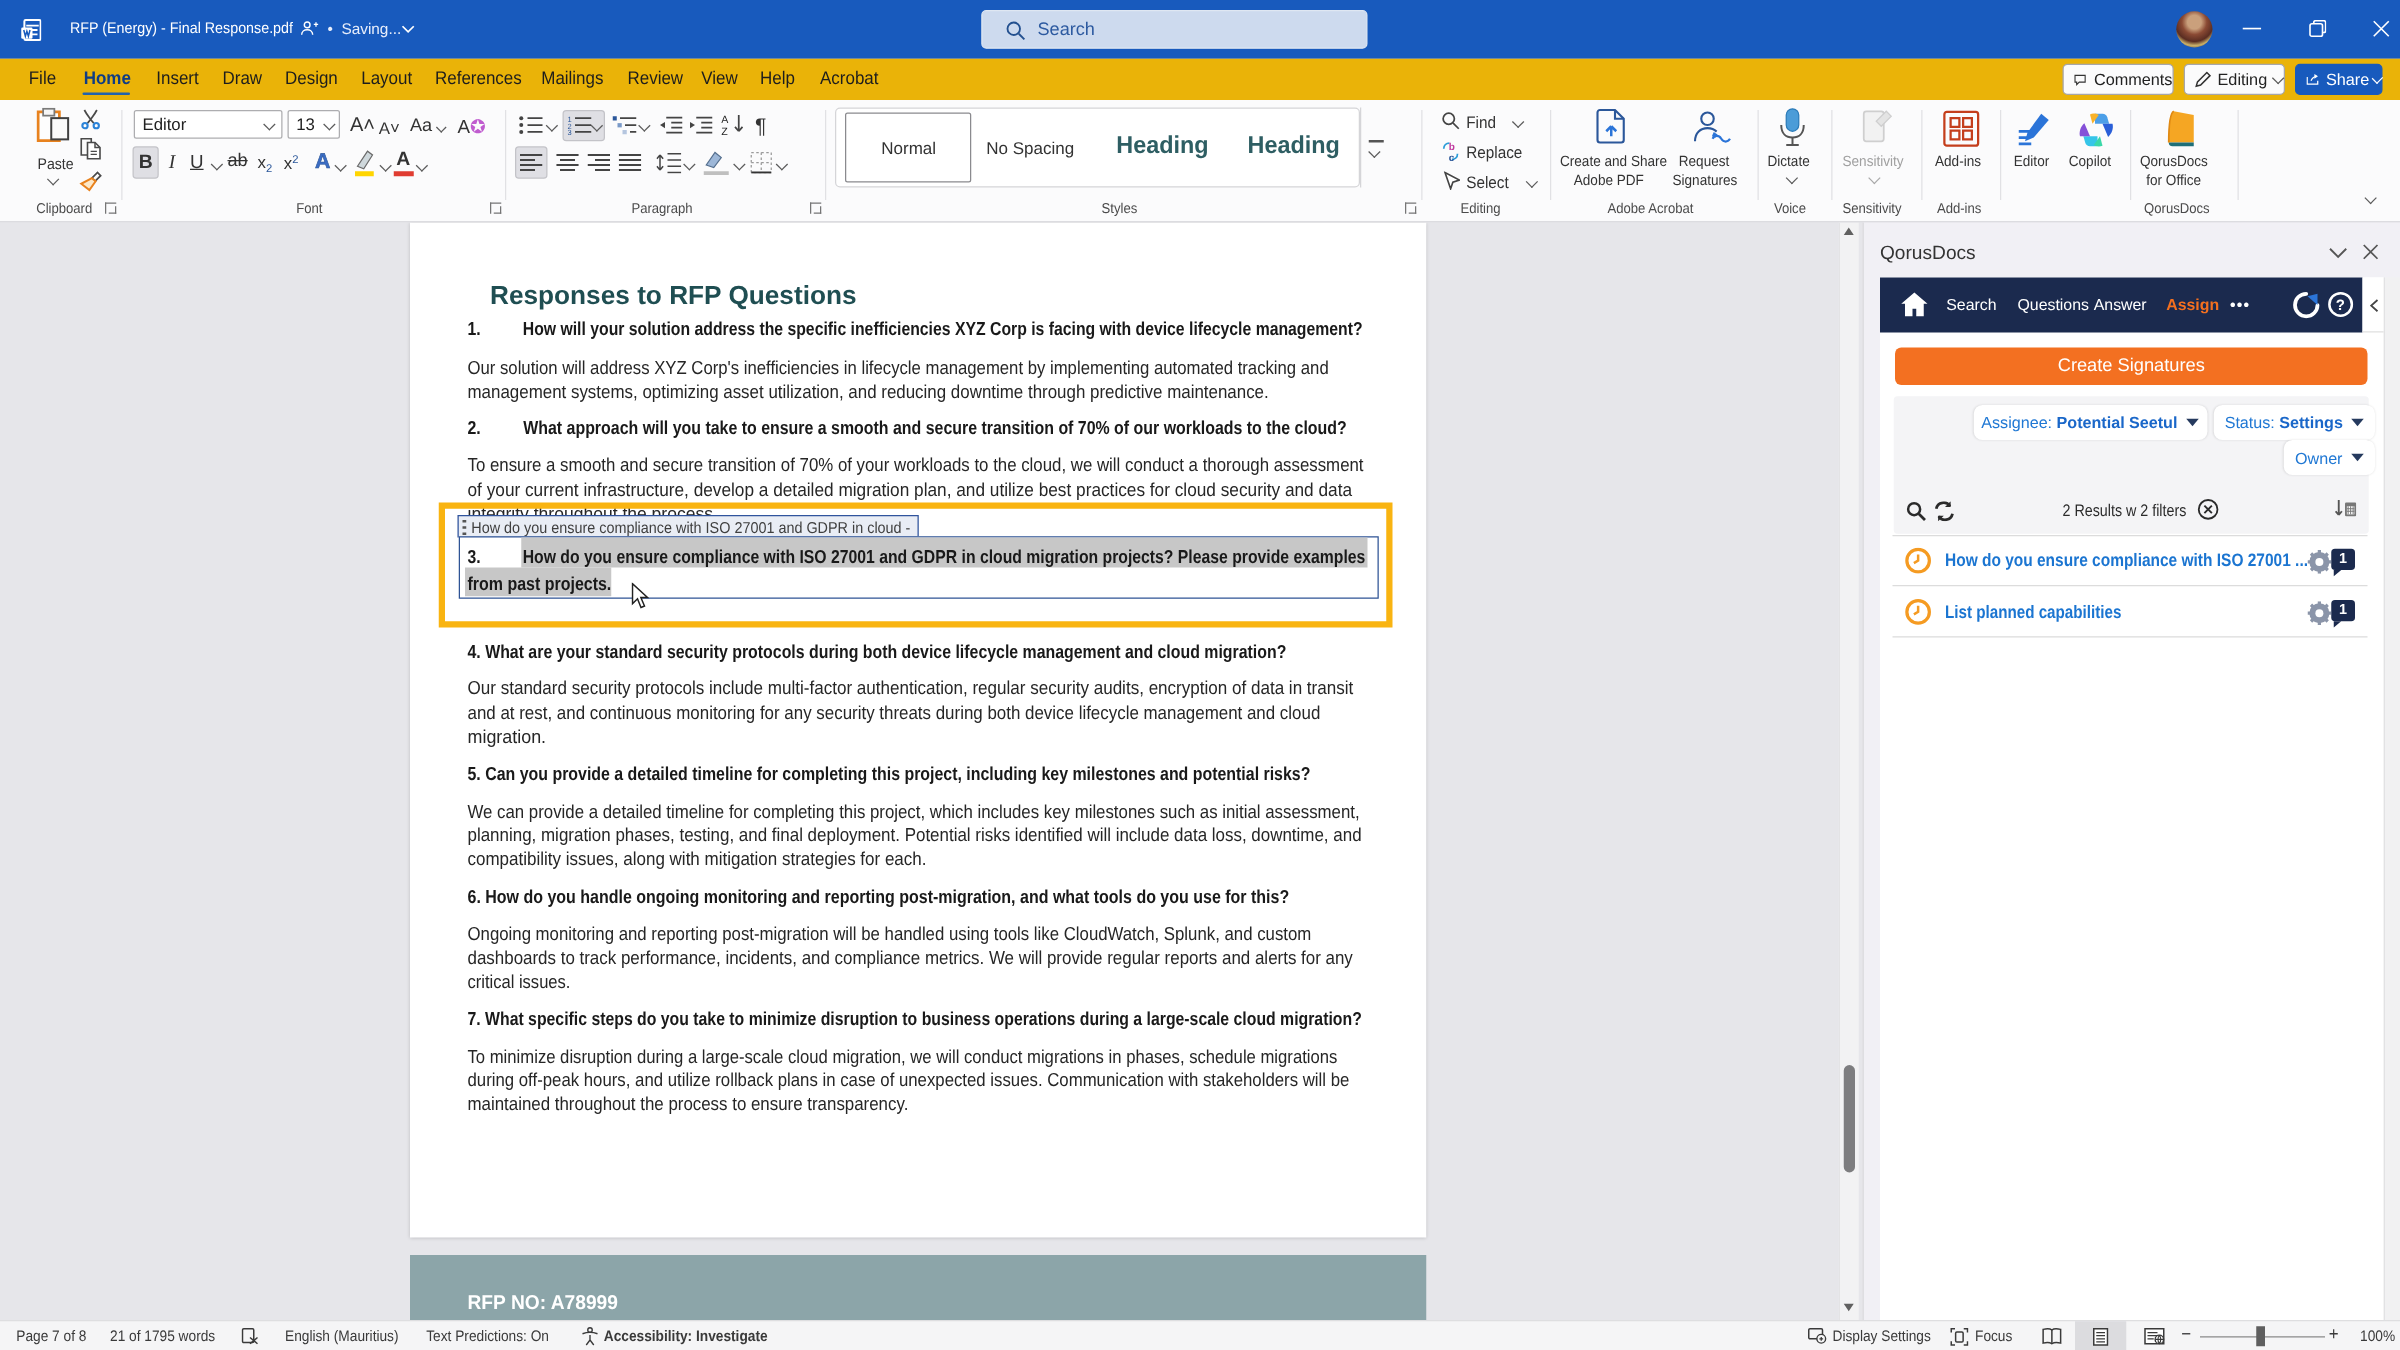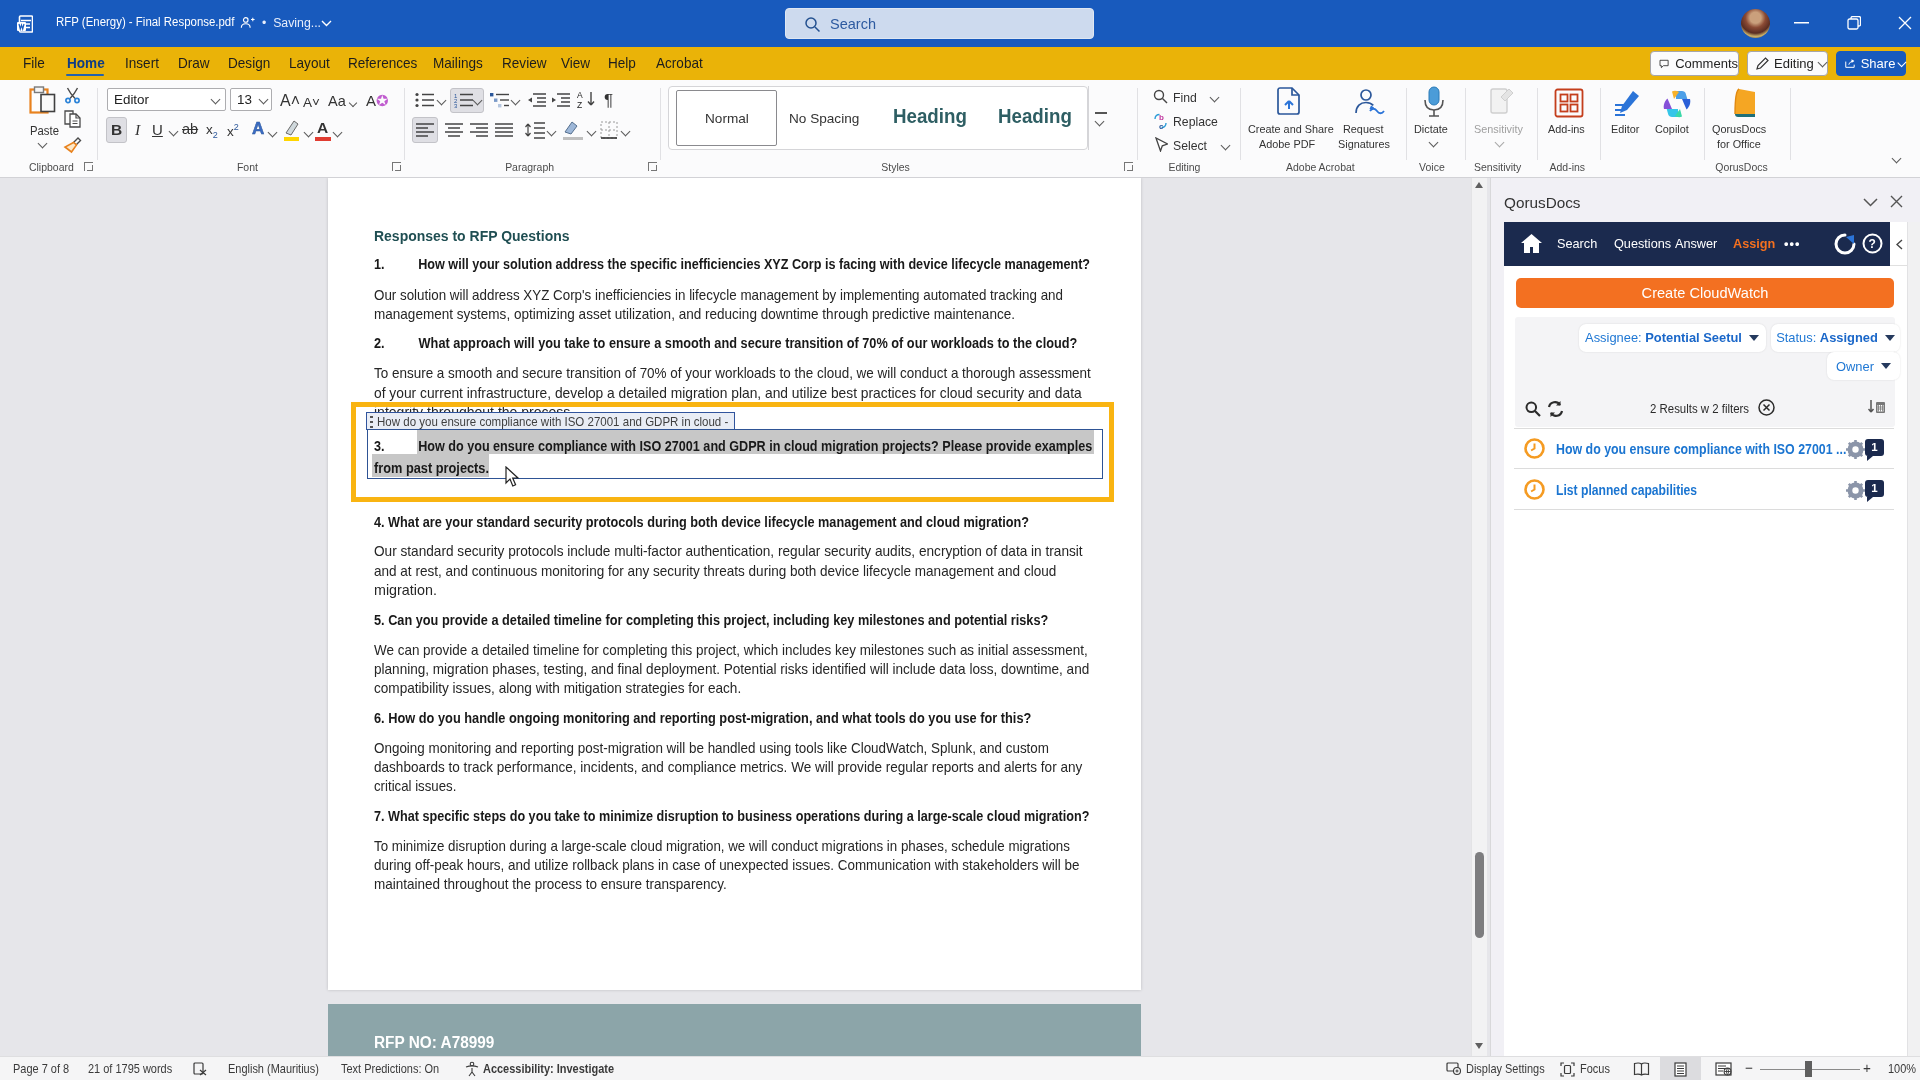--- a/index.html
+++ b/index.html
@@ -364,21 +364,21 @@
   <div class="rtxt" style="left:1717px;top:57px;font-size:11.8px">for Office</div>
 
   <span class="chev abs" style="left:1893px;top:75px"></span>
 </div>
 
 <div id="canvas">
   <div id="page1"></div>
   <div id="page2"></div>
   <div id="rfp" class="db" style="left:374px;top:857px;color:#fff;font-size:16px;transform:scaleX(0.96)">RFP NO: A78999</div>
 
-  <div id="h1" class="db" style="left:374px;top:51px;font-size:14px;color:#1f4e52;transform:scaleX(0.9985)">Responses to RFP Questions</div>
+  <div id="h1" class="db" style="left:392px;top:51px;font-size:21px;color:#1f4e52;transform:scaleX(0.9985)">Responses to RFP Questions</div>
 
   <div id="q1" class="db" style="left:374px;top:78px;transform:scaleX(0.8414)">1.<span style="display:inline-block;width:40px"></span>How will your solution address the specific inefficiencies XYZ Corp is facing with device lifecycle management?</div>
 
   <div id="p1a" class="dl" style="left:374px;top:108.5px;transform:scaleX(0.8913)">Our solution will address XYZ Corp's inefficiencies in lifecycle management by implementing automated tracking and</div>
   <div id="p1b" class="dl" style="left:374px;top:127.8px;transform:scaleX(0.9023)">management systems, optimizing asset utilization, and reducing downtime through predictive maintenance.</div>
 
   <div id="q2" class="db" style="left:374px;top:157.3px;transform:scaleX(0.8490)">2.<span style="display:inline-block;width:40px"></span>What approach will you take to ensure a smooth and secure transition of 70% of our workloads to the cloud?</div>
 
   <div id="p2a" class="dl" style="left:374px;top:187.3px;transform:scaleX(0.8974)">To ensure a smooth and secure transition of 70% of your workloads to the cloud, we will conduct a thorough assessment</div>
   <div id="p2b" class="dl" style="left:374px;top:206.6px;transform:scaleX(0.9195)">of your current infrastructure, develop a detailed migration plan, and utilize best practices for cloud security and data</div>
@@ -456,24 +456,24 @@
       <svg class="abs" style="left:358px;top:11px" width="21" height="21" viewBox="0 0 21 21">
         <circle cx="10.5" cy="10.5" r="9" fill="none" stroke="#fff" stroke-width="2"></circle>
         <text x="6.5" y="15" font-size="12" font-weight="bold" fill="#fff" font-family="Liberation Sans">?</text>
       </svg>
     </div>
     <div class="abs" style="left:386px;top:0;width:17px;height:44px;background:#fff;border-bottom:1px solid #e0e0e0"></div>
     <svg class="abs" style="left:392px;top:17px" width="7" height="11" viewBox="0 0 7 11">
         <path d="M6 1L1 5.5L6 10" fill="none" stroke="#444" stroke-width="1.4"></path>
       </svg>
 
-    <div id="createbtn">Create CloudWatch</div>
+    <div id="createbtn">Create Signatures</div>
     <div id="filterbox"></div>
     <div class="pill" style="left:74.5px;top:101.5px;width:187px;height:28px">Assignee:&nbsp;<b style="color:#1a67c9">Potential Seetul</b><span class="ptri"></span></div>
-    <div class="pill" style="left:267px;top:101.5px;width:129px;height:28px">Status:&nbsp;<b style="color:#1a67c9">Assigned</b><span class="ptri"></span></div>
+    <div class="pill" style="left:267px;top:101.5px;width:129px;height:28px">Status:&nbsp;<b style="color:#1a67c9">Settings</b><span class="ptri"></span></div>
     <div class="pill" style="left:323px;top:130px;width:73px;height:28px">Owner<span class="ptri"></span></div>
 
     <svg class="abs" style="left:21px;top:179px" width="16" height="16" viewBox="0 0 16 16">
         <circle cx="6.3" cy="6.3" r="4.8" fill="none" stroke="#2b2b2b" stroke-width="2"></circle>
         <path d="M10 10l5 5" stroke="#2b2b2b" stroke-width="2.2"></path>
       </svg>
     <svg class="abs" style="left:43px;top:179px" width="17" height="16" viewBox="0 0 17 16">
         <path d="M2 6a6 6 0 0 1 11-2" fill="none" stroke="#2b2b2b" stroke-width="2.2"></path>
         <path d="M13.5 0v4.5H9z" fill="#2b2b2b"></path>
         <path d="M15 10a6 6 0 0 1-11 2" fill="none" stroke="#2b2b2b" stroke-width="2.2"></path>

